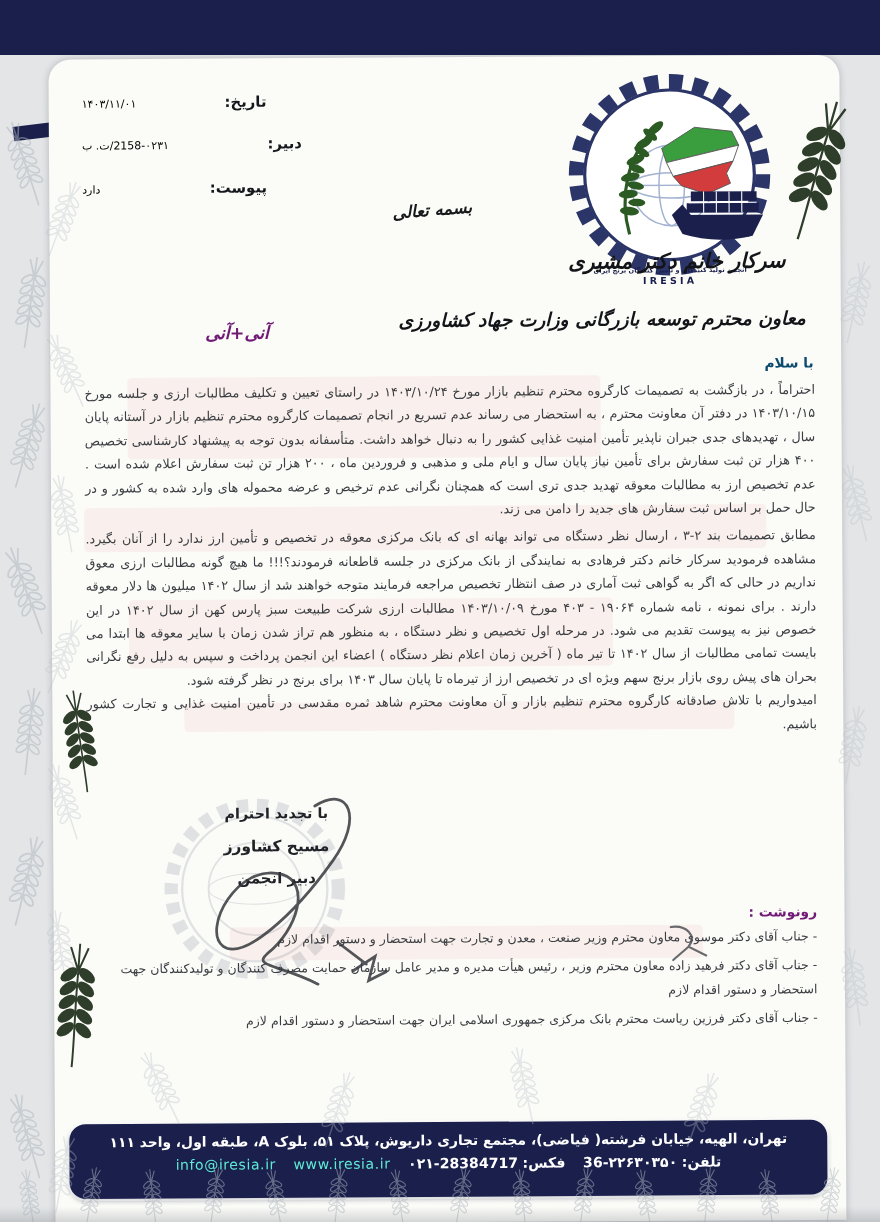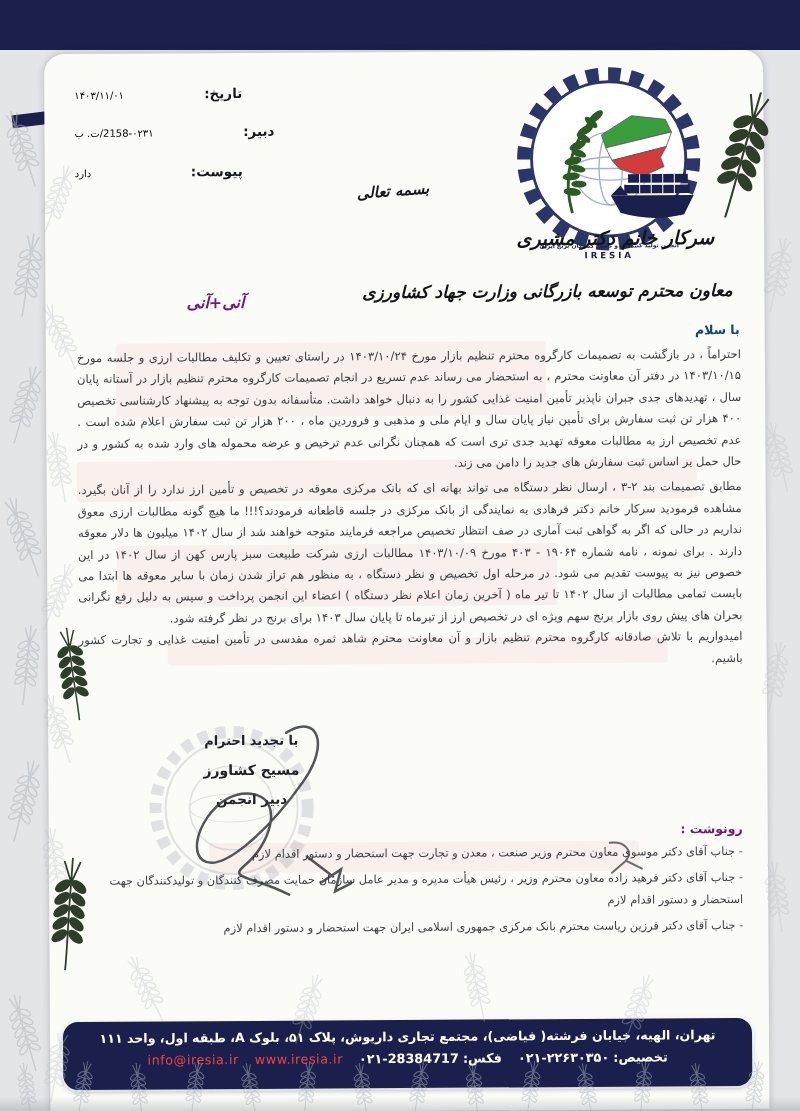--- a/index.html
+++ b/index.html
@@ -56,21 +56,21 @@
   .cc-list div{direction:rtl;text-align:right;font-size:11.4px;line-height:22.5px;color:#3b3e42;margin-bottom:3px;}
   
   .footer-box{position:absolute;left:13px;top:968px;width:689px;height:68px;background:#1a1f4c;
     border-radius:15px;box-shadow:0 0 0 2px rgba(255,255,255,.45), 0 2px 5px rgba(30,35,60,.35);
     color:#fff;text-align:center;z-index:3;padding-top:9px;box-sizing:border-box;}
   .footer-line1{font-size:12.6px;font-weight:bold;direction:rtl;}
   .footer-line2{margin-top:7px;font-size:12.8px;direction:rtl;display:flex;justify-content:center;
     align-items:baseline;gap:16px;}
   .footer-line2 .lbl{font-weight:bold;text-align:center;}
   .footer-line2 .num{direction:ltr;unicode-bidi:bidi-override;font-weight:bold;letter-spacing:.5px;}
-  .footer-line2 .latin{font-family:"DejaVu Sans",sans-serif;color:#ef4444;letter-spacing:.5px;}
+  .footer-line2 .latin{font-family:"DejaVu Sans",sans-serif;color:#5eead4;letter-spacing:.5px;}
   
   .wm-layer{position:absolute;left:0;top:0;width:800px;height:1111px;z-index:3;pointer-events:none;}
   use.wm{stroke:#aeb6bd;fill:none;stroke-width:2.4;opacity:.5;}
   use.wm2{stroke:#b9c0c6;fill:none;stroke-width:2.4;opacity:.35;}
   use.dark{stroke:#20301c;fill:#20301c;stroke-width:2;opacity:.93;}
   .bottom-shade{position:absolute;left:0;bottom:0;width:800px;height:14px;z-index:4;
     background:linear-gradient(rgba(0,0,0,0),rgba(110,116,122,.28));pointer-events:none;}
 </style>
 </head>
 <body>
@@ -202,22 +202,22 @@
   </div>
 
   <svg class="pen-mark" width="42" height="40">
     <path d="M6,4 C20,2 30,12 22,22 L38,30 M22,22 L8,34" fill="none" stroke="#45484c" stroke-width="2" stroke-linecap="round" opacity=".8"></path>
   </svg>
 
   <div class="footer-box">
     <div class="footer-line1">تهران، الهیه، خیابان فرشته( فیاضی)، مجتمع تجاری داریوش، پلاک ۵۱، بلوک A، طبقه اول، واحد ۱۱۱</div>
     <div class="footer-line2">
       <span>
-        <span class="lbl">تخصیص:</span>
-        <span class="num">۰۲۱-۲۲۶۳۰۳۵۰</span>
+        <span class="lbl">تلفن:</span>
+        <span class="num">36-۲۲۶۳۰۳۵۰</span>
       </span>
       <span>
         <span class="lbl">فکس:</span>
         <span class="num">۰۲۱-28384717</span>
       </span>
       <span class="latin">www.iresia.ir</span>
       <span class="latin">info@iresia.ir</span>
     </div>
   </div>
 </div>

